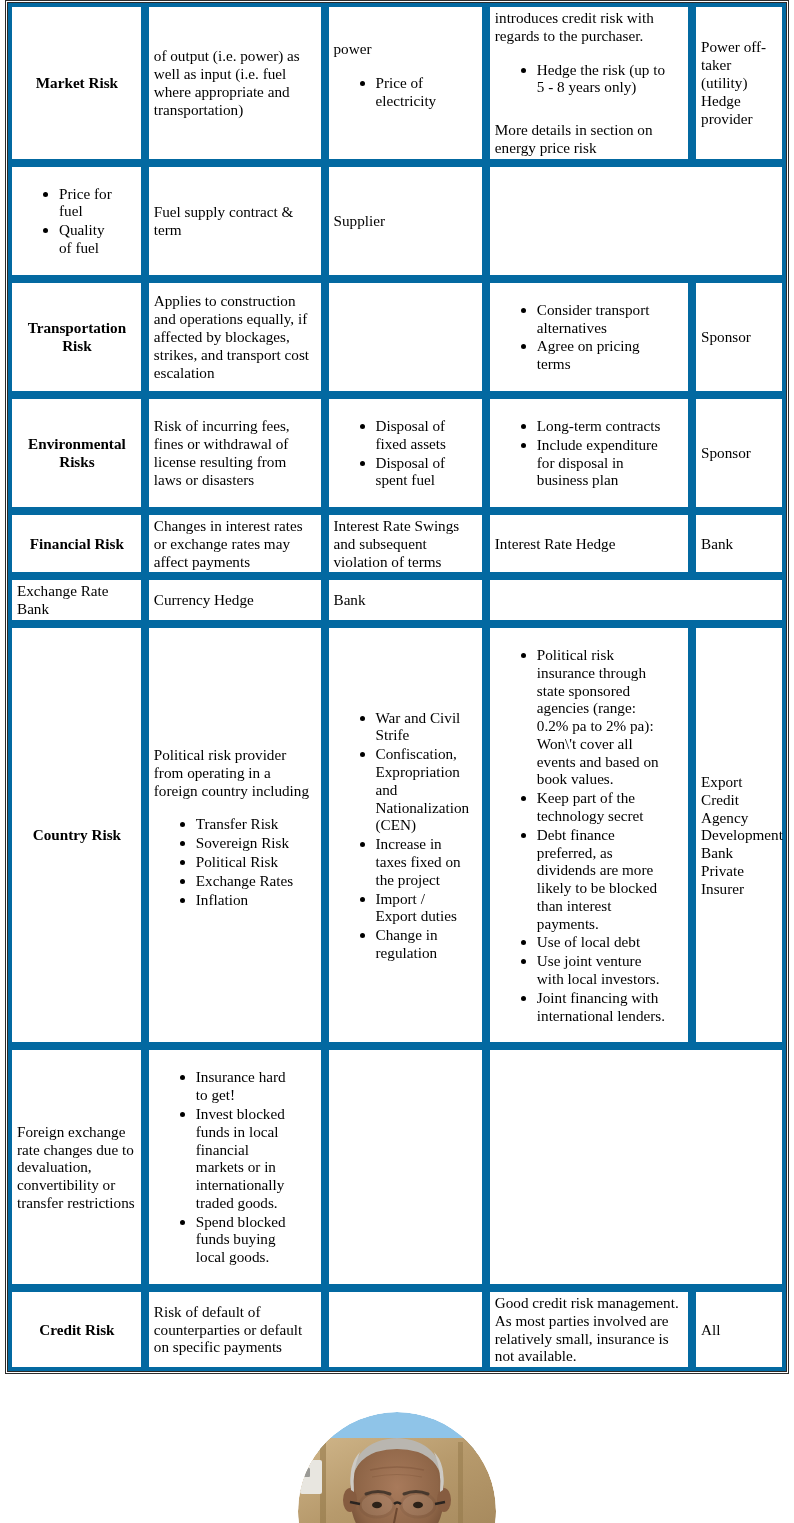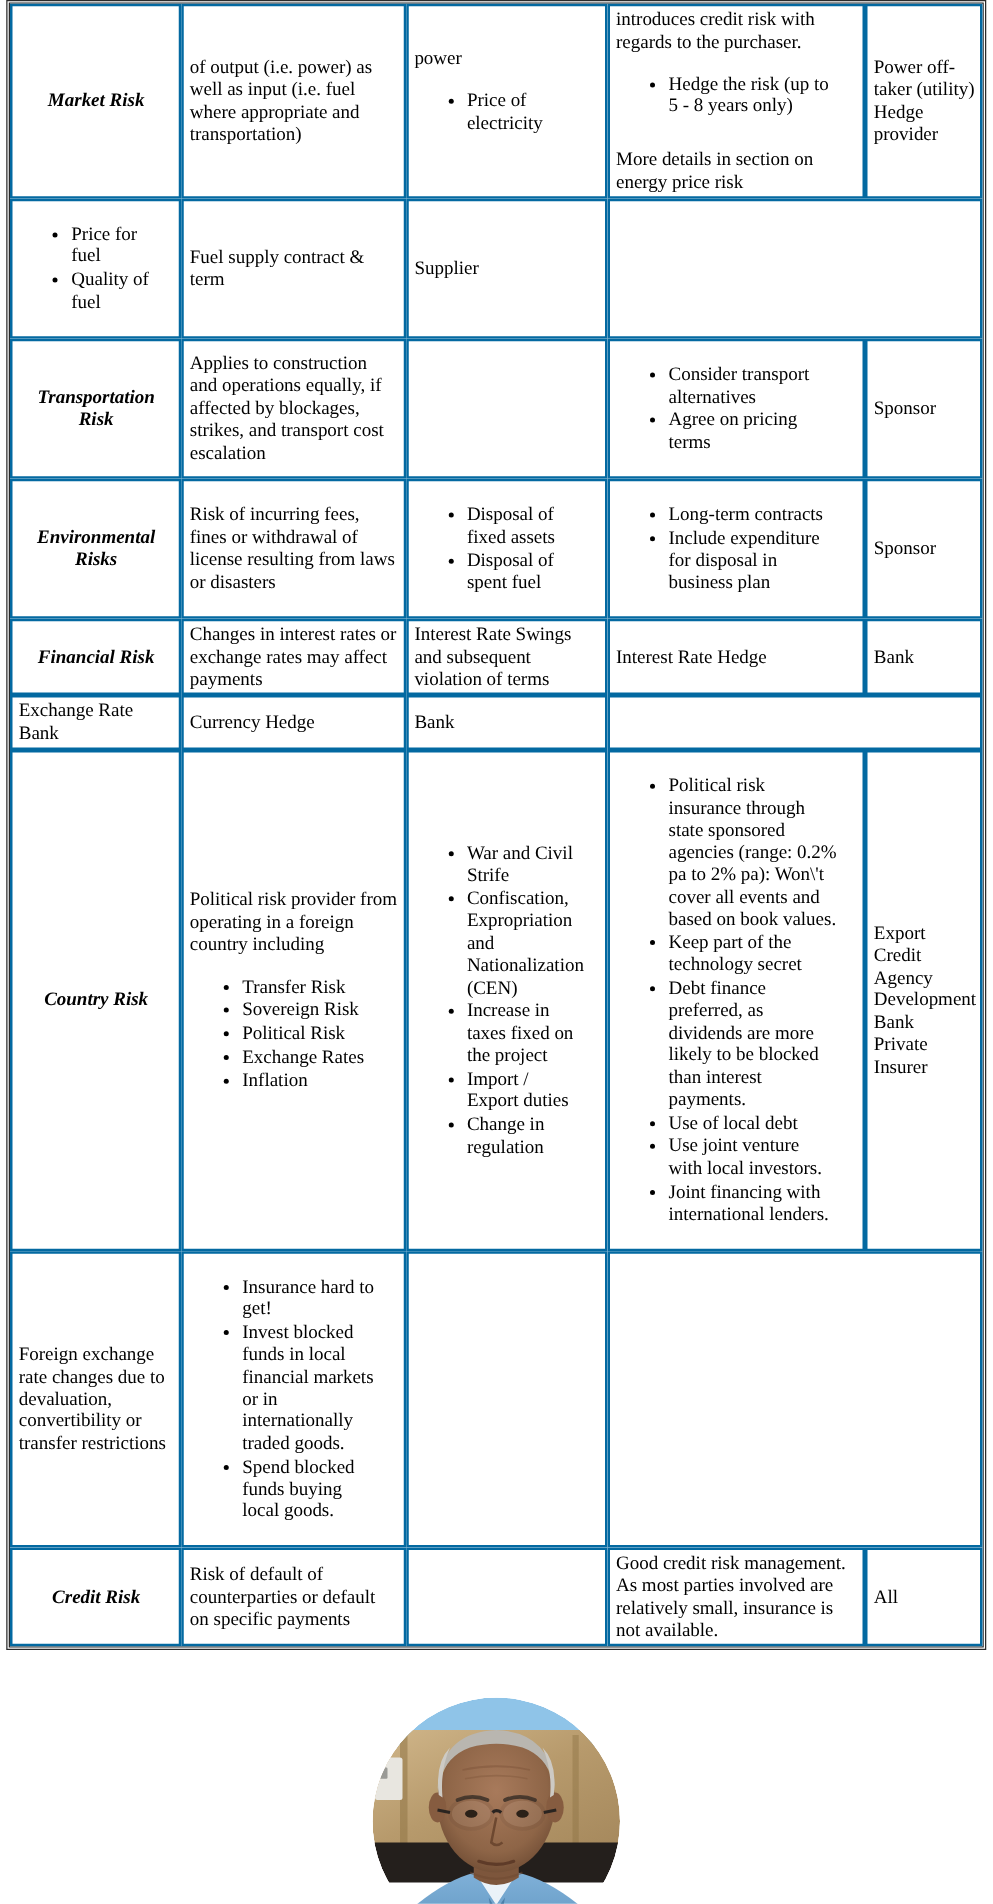--- a/index.html
+++ b/index.html
@@ -30,40 +30,39 @@
   table.risk-table {
     border-collapse: separate;
     border-spacing: 0;
     width: 784px;
     margin: 0;
     border: 3px double #2b2b2b;
     table-layout: fixed;
     background: #ffffff;
   }
   table.risk-table td {
-    border: 2px solid #0369a1;
+    border: 4px solid #0369a1;
     vertical-align: middle;
     padding: 2px 4px 2px 5px;
     font-size: 15.2px;
     line-height: 1.17;
     font-family: "Liberation Serif", "DejaVu Serif", serif;
     box-sizing: border-box;
     background: #ffffff;
   }
   
   col.c1 { width: 134px; }
   col.c2 { width: 176px; }
   col.c3 { width: 158px; }
   col.c4 { width: 202px; }
   col.c5 { width: 92px; }
 
   td.hdr {
     text-align: center;
     font-weight: bold;
-    font-style: italic;
   }
   td.top { vertical-align: top; }
   td.mid { vertical-align: middle; }
 
   ul.cell-list {
     margin: 16px;
     padding-left: 26px;
     list-style-type: disc;
   }
   ul.cell-list li {

